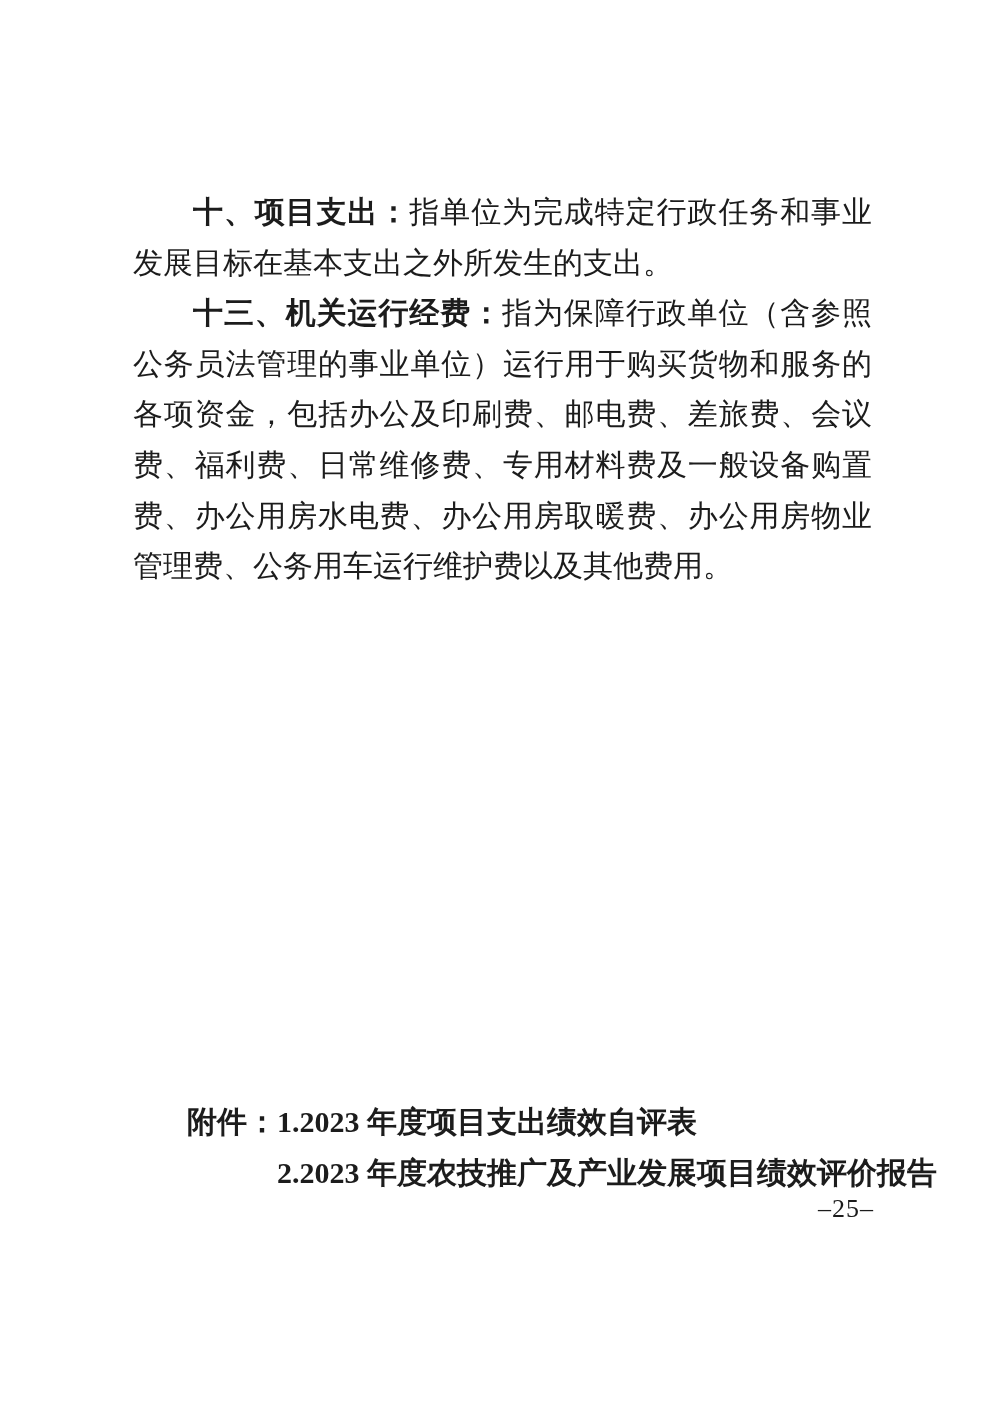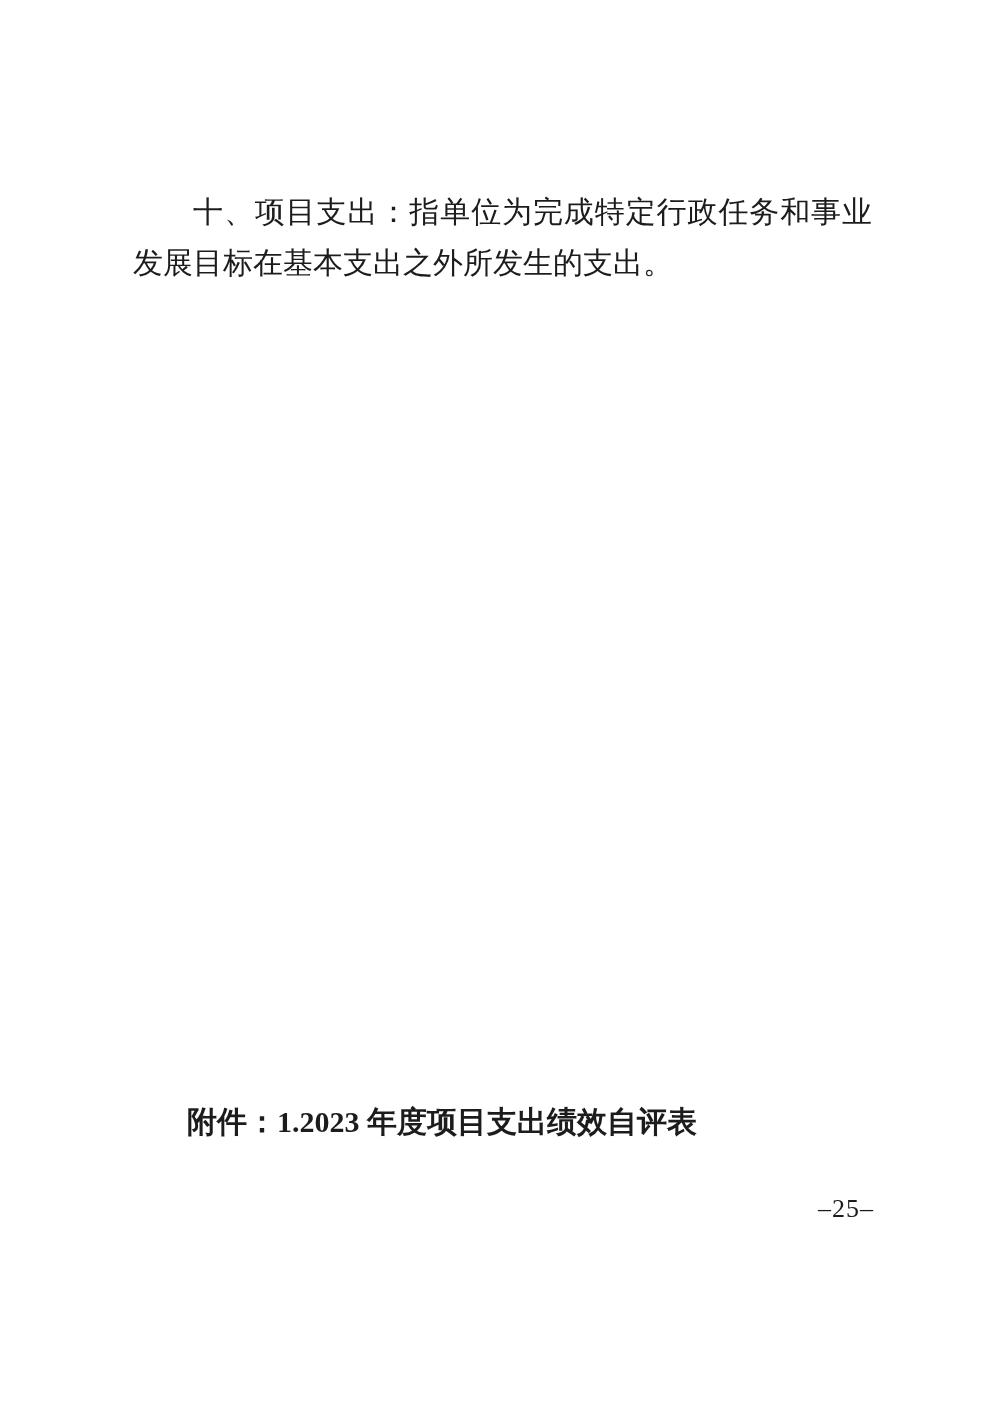--- a/index.html
+++ b/index.html
@@ -28,21 +28,21 @@
   }
   p.para {
     margin: 0;
     text-indent: 2em;
     text-align: justify;
     font-size: 30px;
     line-height: 50.6px;
     letter-spacing: 0;
   }
   .para-head {
-    font-weight: 400;
+    font-weight: 700;
   }
   .attachment {
     position: absolute;
     left: 133px;
     top: 1097px;
     width: 820px;
     display: flex;
     align-items: flex-start;
     font-size: 30px;
     line-height: 50.6px;
@@ -74,26 +74,28 @@
 <body>
 
 <div class="page">
 
   <main class="content">
     <div id="paragraph-list">
   <p class="para"><span class="para-head">十、项目支出：</span><span class="para-body">指单位为完成特定行政任务和事业发展目标在基本支出之外所发生的支出。</span></p>
 
 
 
+  <p class="para"><span class="para-head">十三、机关运行经费：</span><span class="para-body">指为保障行政单位（含参照公务员法管理的事业单位）运行用于购买货物和服务的各项资金，包括办公及印刷费、邮电费、差旅费、会议费、福利费、日常维修费、专用材料费及一般设备购置费、办公用房水电费、办公用房取暖费、办公用房物业管理费、公务用车运行维护费以及其他费用。</span></p>
 </div>
   </main>
 
   <div class="attachment">
     <span class="att-label">附件：</span>
     <div class="att-items" id="attachment-items">
   <div class="att-item">1.2023 年度项目支出绩效自评表</div>
 
+  <div class="att-item">2.2023 年度农技推广及产业发展项目绩效评价报告</div>
 </div>
   </div>
 
   <div class="page-number">–25–</div>
 
 </div>
 
 </body></html>

